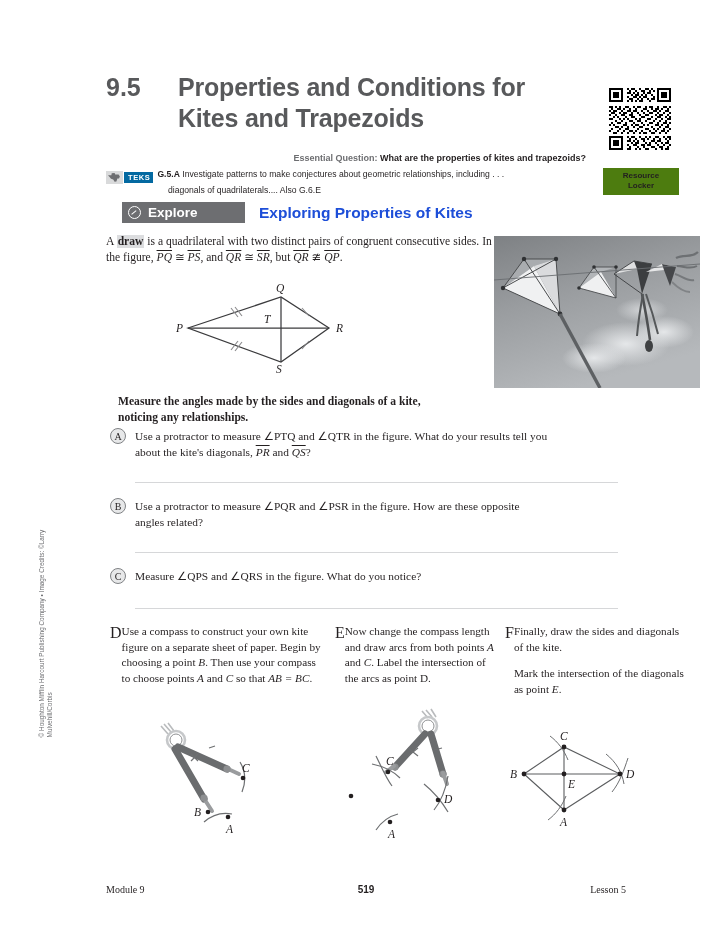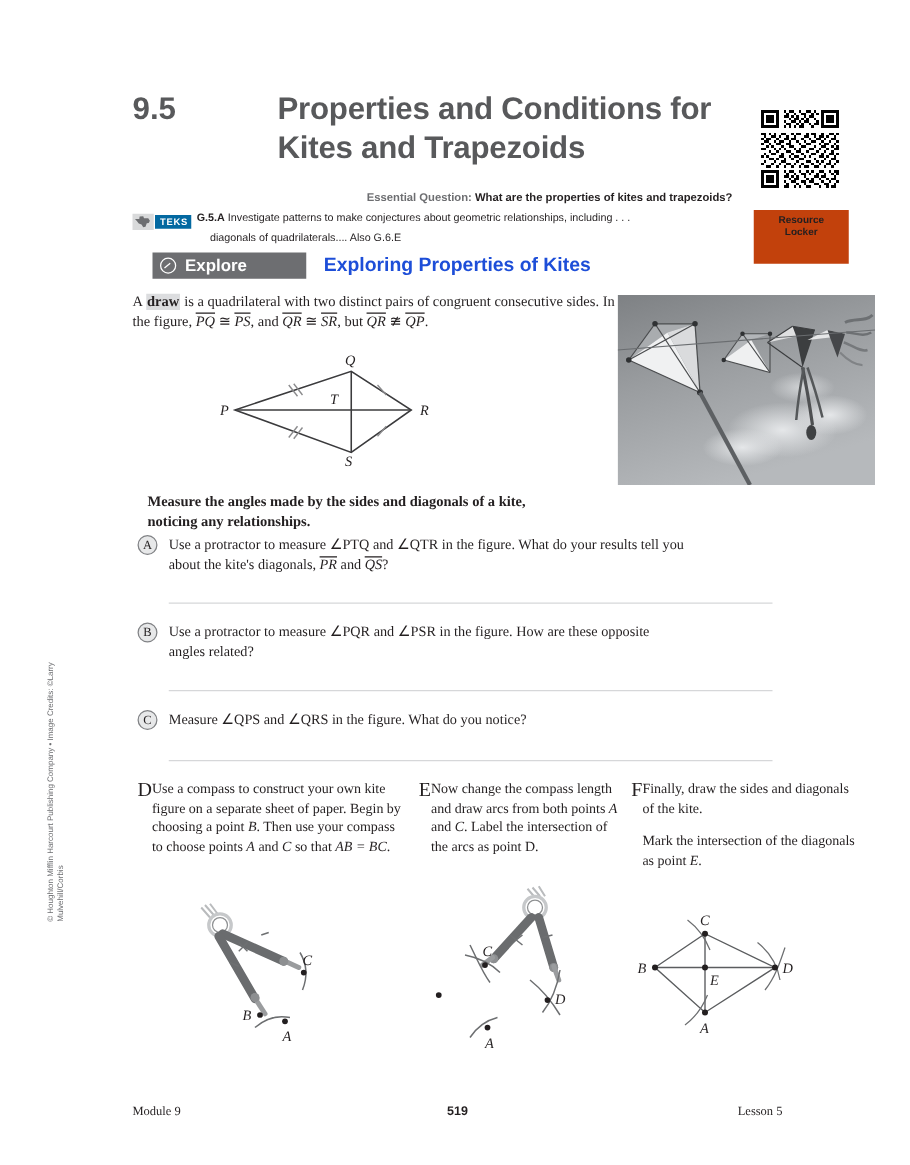--- a/index.html
+++ b/index.html
@@ -30,32 +30,32 @@
   .rule-name  { flex: 0 0 206px; }
   .rule-class { flex: 0 0 86px; }
   .rule-date  { flex: 0 0 62px; }
   .nameline .gap { width: 7px; }
 
   
   .title-wrap {
     position: absolute; left: 106px; top: 72px; width: 470px;
     display: flex;
     font-family: "Liberation Sans", sans-serif;
-    font-weight: bold; color: #58595b; gap: 44px;
+    font-weight: bold; color: #58595b;
   }
   .title-num { font-size: 25px; line-height: 30px; flex: 0 0 72px; }
   .title-text { font-size: 25px; line-height: 31px; letter-spacing: -0.2px; }
 
   
   .qr-box { position: absolute; left: 607px; top: 86px; width: 66px; height: 66px; }
   .qr-box svg { display: block; }
   .res-locker {
     position: absolute; left: 603px; top: 168px;
-    width: 76px; padding: 3px 0 20px;
-    background: #c2410c; color: #231f20;
+    width: 76px; padding: 3px 0 4px;
+    background: #4d7c0f; color: #231f20;
     font-family: "Liberation Sans", sans-serif;
     font-size: 8px; font-weight: bold; line-height: 10px;
     text-align: center;
   }
 
   
   .eq {
     position: absolute; left: 106px; top: 152px; width: 480px;
     font-family: "Liberation Sans", sans-serif;
     font-size: 9px; line-height: 12px; text-align: right;

